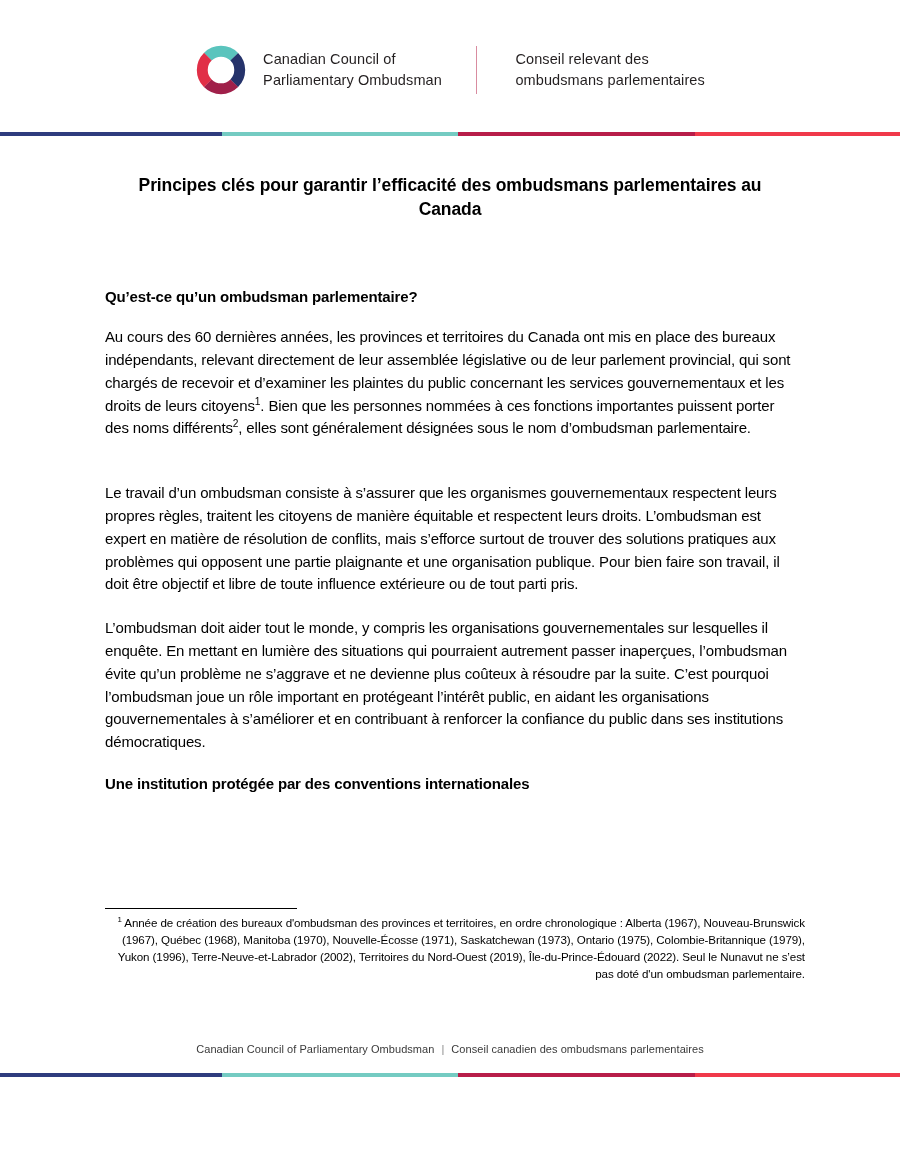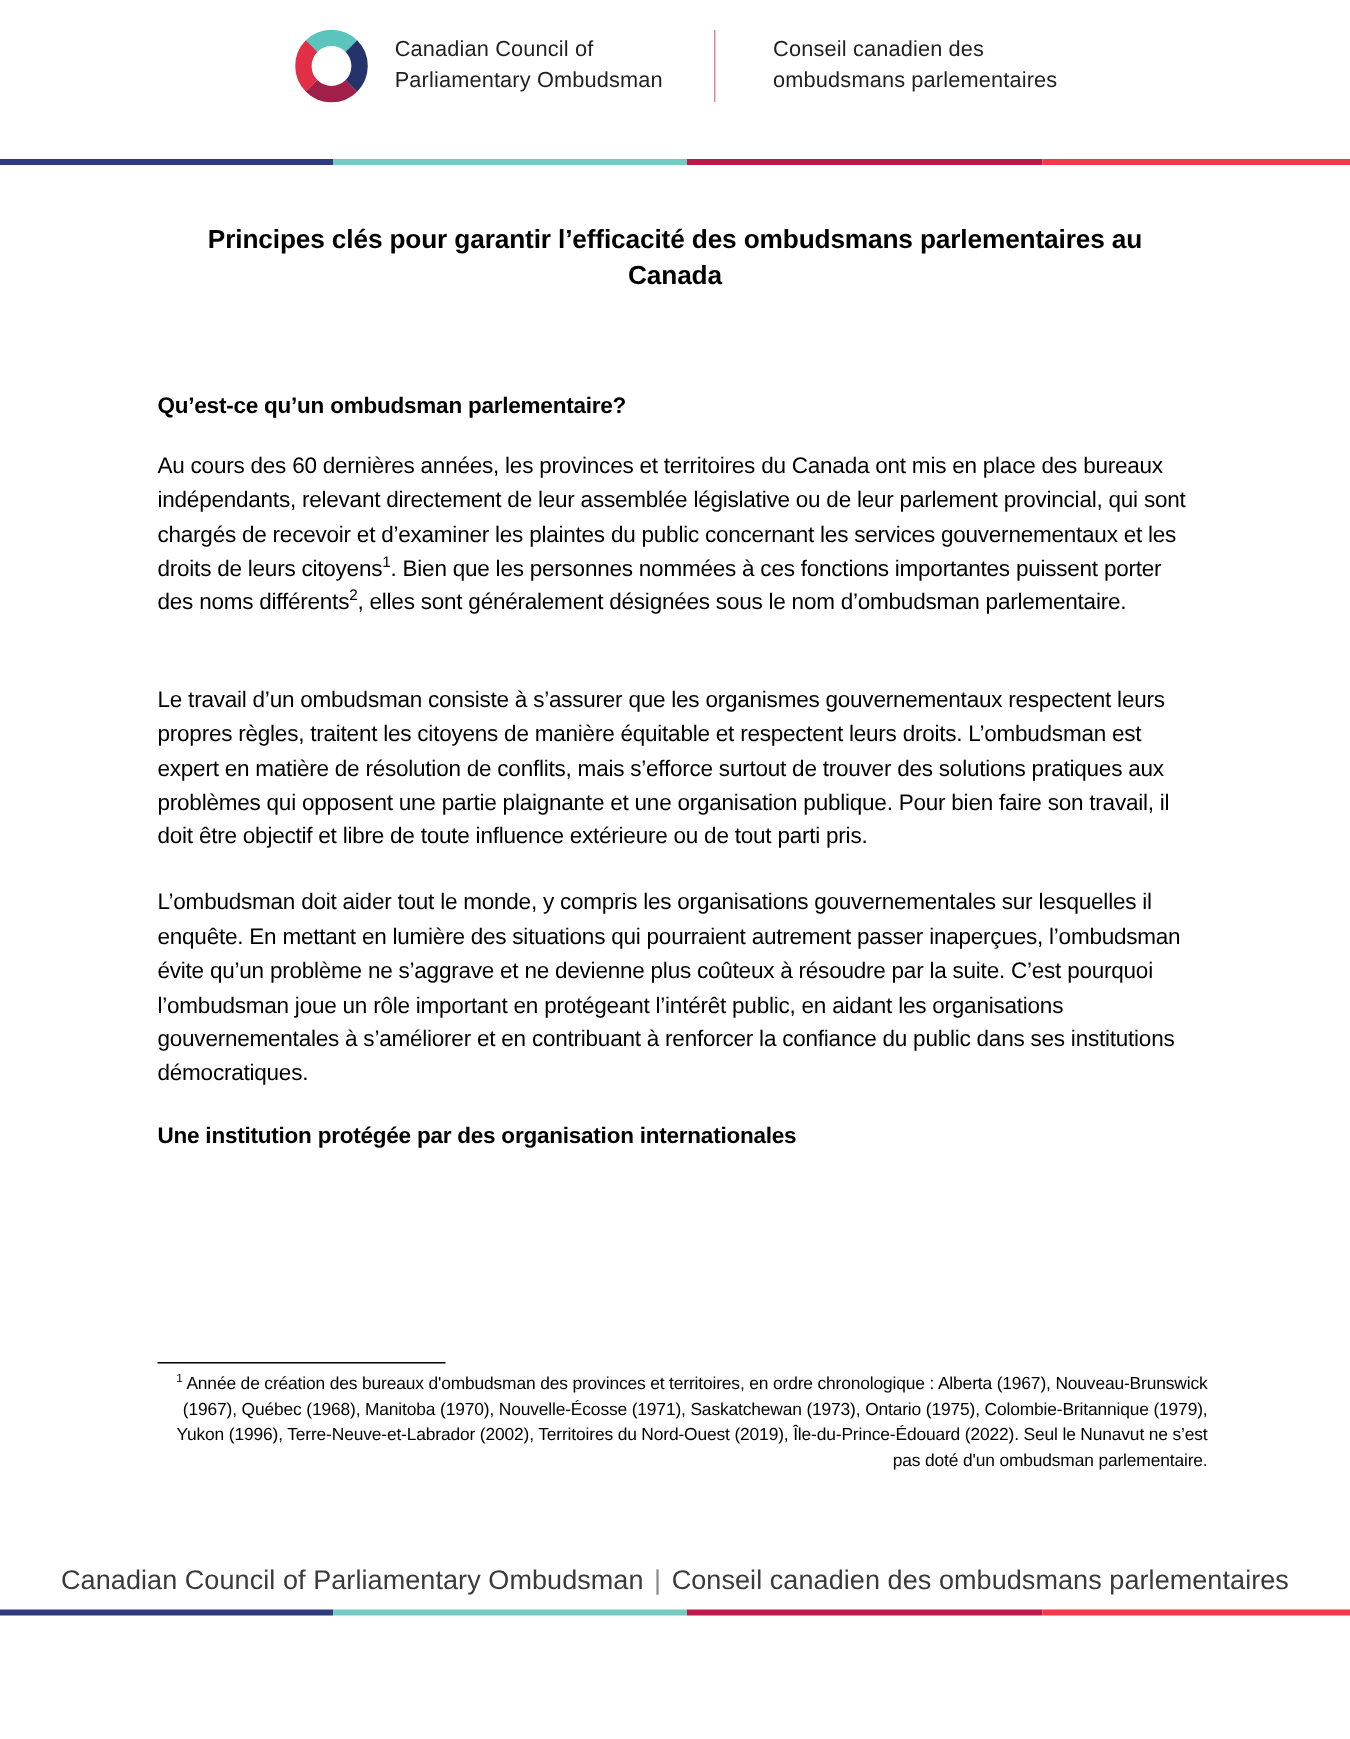--- a/index.html
+++ b/index.html
@@ -11,21 +11,21 @@
     width: 900px;
     height: 1159px;
     font-family: "Liberation Sans", sans-serif;
     color: #000000;
     position: relative;
     overflow: hidden;
   }
 
   
   .header {
-    padding-top: 18px;
+    padding-top: 44px;
     display: flex;
     justify-content: center;
     align-items: flex-start;
   }
   .logo-lockup {
     display: flex;
     align-items: center;
     gap: 16px;
   }
   .logo-mark {
@@ -125,21 +125,21 @@
 
   
   .footer {
     position: absolute;
     left: 0;
     right: 0;
     top: 1043px;
   }
   .footer-text {
     text-align: center;
-    font-size: 18px;
+    font-size: 11px;
     color: #3a3a3a;
     letter-spacing: 0.05px;
   }
   .footer-sep {
     display: inline-block;
     padding: 0 7px;
     color: #8a8a8a;
   }
   .rule-bottom {
     position: absolute;
@@ -163,21 +163,21 @@
           <circle cx="50" cy="50" r="36" stroke="#e12f47" stroke-dasharray="56.5 169.6" transform="rotate(135 50 50)"></circle>
         </g>
       </svg>
     </div>
 
     <div class="logo-text-en">Canadian Council of
 Parliamentary Ombudsman</div>
 
     <div class="logo-divider"></div>
 
-    <div class="logo-text-fr">Conseil canadien des
+    <div class="logo-text-fr">Conseil relevant des
 ombudsmans parlementaires</div>
   </div>
 </div>
 
 <div class="rule-bar rule-top">
   <div class="seg-navy"></div>
   <div class="seg-teal"></div>
   <div class="seg-maroon"></div>
   <div class="seg-red"></div>
 </div>
@@ -194,21 +194,21 @@
 
   <div class="gap-md"></div>
 
   <div class="gap-md"></div>
   <p class="body-para">Le travail d’un ombudsman consiste à s’assurer que les organismes gouvernementaux respectent leurs propres règles, traitent les citoyens de manière équitable et respectent leurs droits. L’ombudsman est expert en matière de résolution de conflits, mais s’efforce surtout de trouver des solutions pratiques aux problèmes qui opposent une partie plaignante et une organisation publique. Pour bien faire son travail, il doit être objectif et libre de toute influence extérieure ou de tout parti pris.</p>
 
   <div class="gap-md"></div>
   <p class="body-para">L’ombudsman doit aider tout le monde, y compris les organisations gouvernementales sur lesquelles il enquête. En mettant en lumière des situations qui pourraient autrement passer inaperçues, l’ombudsman évite qu’un problème ne s’aggrave et ne devienne plus coûteux à résoudre par la suite. C’est pourquoi l’ombudsman joue un rôle important en protégeant l’intérêt public, en aidant les organisations gouvernementales à s’améliorer et en contribuant à renforcer la confiance du public dans ses institutions démocratiques.</p>
 
   <div class="gap-md"></div>
-  <h2 class="section-heading">Une institution protégée par des organisation internationales</h2>
+  <h2 class="section-heading">Une institution protégée par des conventions internationales</h2>
 
   <div class="gap-md"></div>
 </div>
 
 <div class="footnotes">
   <div class="footnote-rule"></div>
 
   <p class="footnote"><sup>1</sup> <span>Année de création des bureaux d'ombudsman des provinces et territoires, en ordre chronologique : Alberta (1967), Nouveau-Brunswick (1967), Québec (1968), Manitoba (1970), Nouvelle-Écosse (1971), Saskatchewan (1973), Ontario (1975), Colombie-Britannique (1979), Yukon (1996), Terre-Neuve-et-Labrador (2002), Territoires du Nord-Ouest (2019), Île-du-Prince-Édouard (2022). Seul le Nunavut ne s’est pas doté d'un ombudsman parlementaire.</span></p>
 
 </div>

